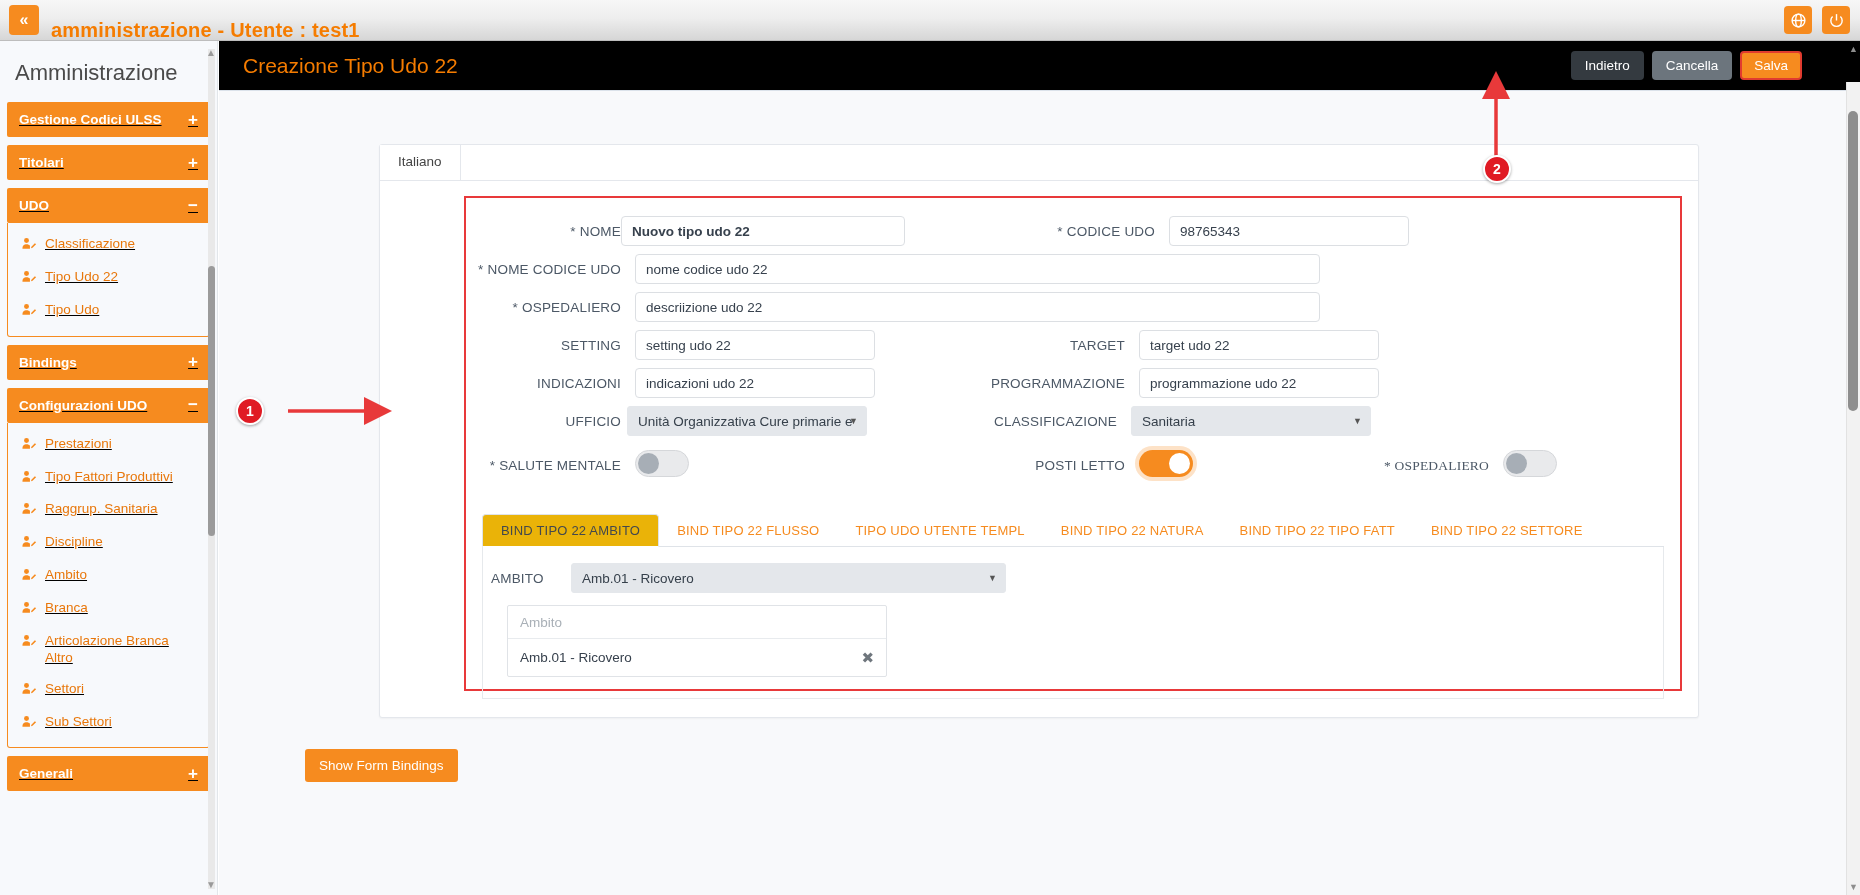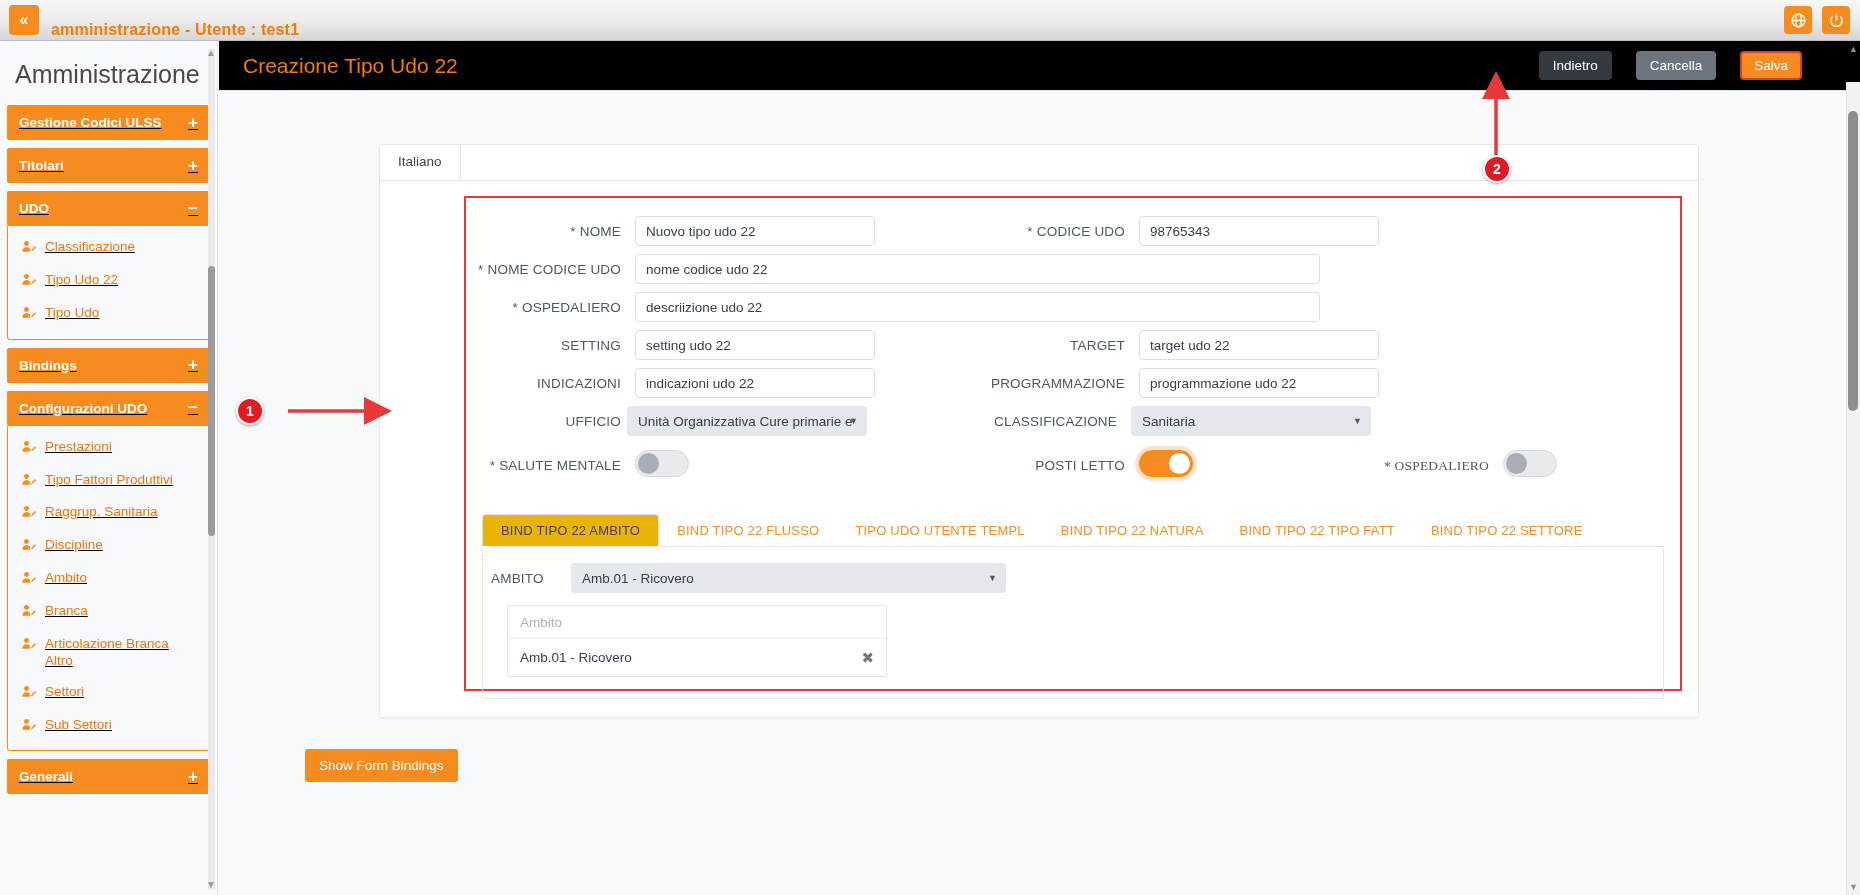--- a/index.html
+++ b/index.html
@@ -20,40 +20,40 @@
   }
   .collapse-btn {
     width: 30px; height: 30px; margin-left: 9px;
     background: #F68B1F; border-radius: 4px;
     color: #fff; font-size: 16px; font-weight: bold;
     display: flex; align-items: center; justify-content: center;
     cursor: pointer;
   }
   .app-title {
     margin-left: 12px; color: #F57C00;
-    font-size: 16px; font-weight: bold; letter-spacing: .2px; margin-top: 20px;
+    font-size: 20px; font-weight: bold; letter-spacing: .2px; margin-top: 20px;
   }
   .topbar-right {
     position: absolute; right: 10px; top: 6px;
     display: flex; gap: 10px;
   }
   .icon-btn {
     width: 28px; height: 28px; border-radius: 4px; background: #F68B1F;
     display: flex; align-items: center; justify-content: center; cursor: pointer;
   }
   .icon-btn svg { display: block; }
 
   
   .sidebar {
     position: absolute; left: 0; top: 41px; width: 218px; height: 854px;
     background: #f7f9fc; border-right: 1px solid #e2e6ea;
     overflow: hidden;
   }
   .sidebar-title {
-    font-size: 25px; color: #4a4a4a; padding: 19px 0 16px 15px; font-weight: normal;
+    font-size: 22px; color: #4a4a4a; padding: 19px 0 16px 15px; font-weight: normal;
   }
   .sb-group { margin: 0 7px 8px 7px; text-decoration: underline; }
   .sb-head {
     background: #F68B1F; color: #fff; font-weight: bold; font-size: 13.5px;
     padding: 10px 12px; display: flex; justify-content: space-between; align-items: center;
     cursor: pointer; border-radius: 2px;
   }
   .sb-head .sign { font-size: 17px; font-weight: bold; line-height: 12px; }
   .sb-body {
     border: 1px solid #F68B1F; border-top: none; background: #f7f9fc;
@@ -86,21 +86,21 @@
     background: #f8f9fb; overflow: hidden;
   }
   .page-head {
     position: relative; height: 50px; border-bottom: 1px solid #dbe2ea;
     background: #000000;
   }
   .page-title {
     position: absolute; left: 24px; top: 13px;
     color: #F57C00; font-size: 21px;
   }
-  .head-actions { position: absolute; right: 58px; top: 10px; display: flex; gap: 24px; }
+  .head-actions { position: absolute; right: 58px; top: 10px; display: flex; gap: 8px; }
   .btn {
     font-size: 13.5px; padding: 7px 14px; border-radius: 4px; border: none;
     color: #fff; cursor: pointer; font-family: "Liberation Sans", sans-serif;
   }
   .btn-dark { background: #343a40; }
   .btn-grey { background: #6c757d; }
   .btn-orange { background: #F68B1F; border: 2px solid #e03b2f; padding: 5px 12px; }
 
   
   .card {
@@ -406,21 +406,21 @@
 
     <div class="card">
       <div class="lang-tabs">
         <div class="lang-tab">Italiano</div>
       </div>
 
       <div class="redbox">
 
         <div class="frow" style="margin-top:18px;">
           <div class="fl" style="width:155px;">* NOME</div>
-          <input class="inp" style="width: 240px; margin-left: 14px;" value="Nuovo tipo udo 22">
+          <input class="inp" style="width: 284px;  font-weight: bold;" value="Nuovo tipo udo 22">
           <div class="fl" style="width:250px;">* CODICE UDO</div>
           <input class="inp" style="width: 240px; margin-left: 14px;" value="98765343">
         </div>
 
         <div class="frow">
           <div class="fl" style="width:155px;">* NOME CODICE UDO</div>
           <input class="inp" style="width: 685px; margin-left: 14px;" value="nome codice udo 22">
         </div>
 
         <div class="frow">

